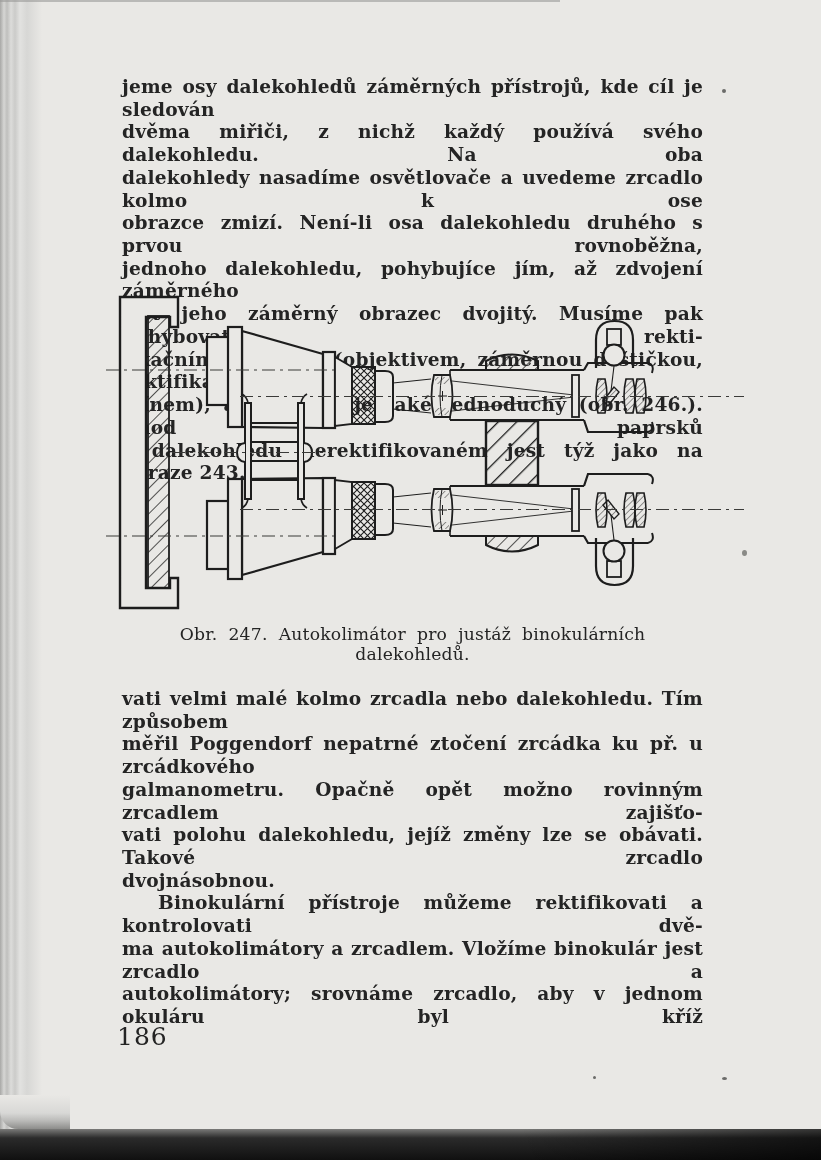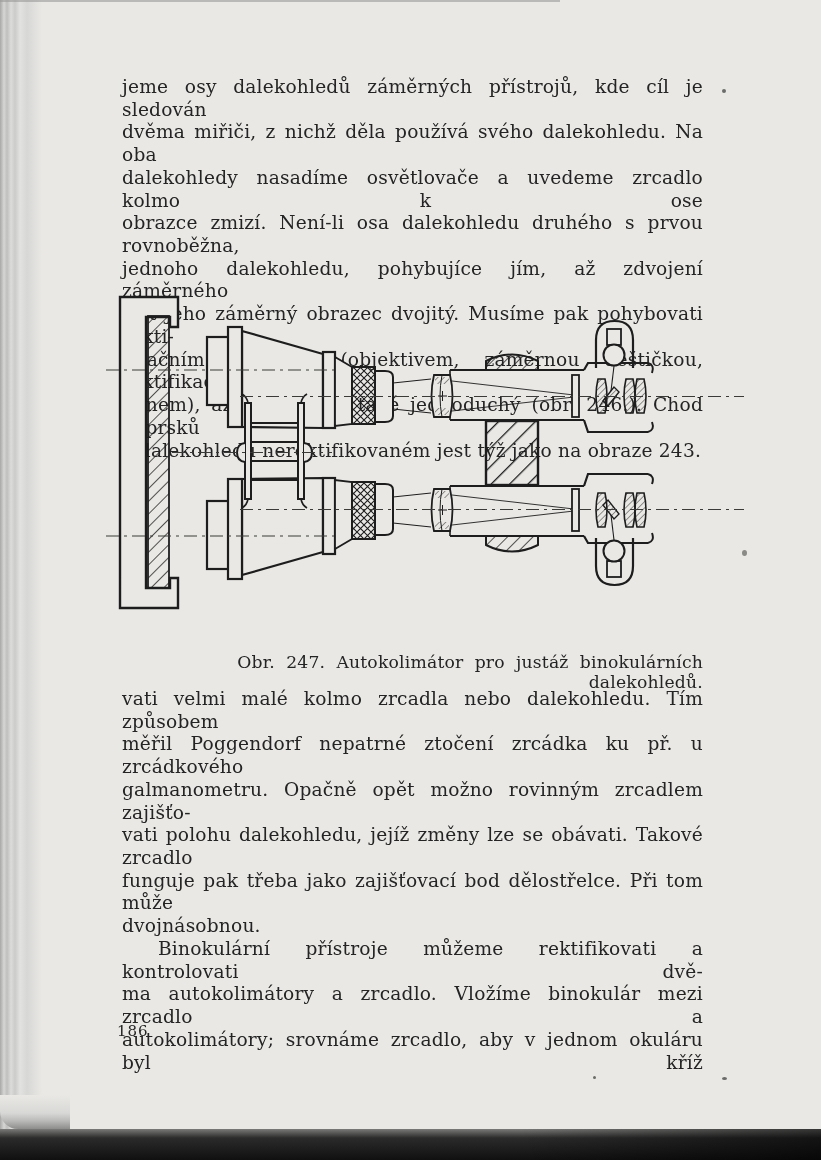--- a/index.html
+++ b/index.html
@@ -31,47 +31,47 @@
   }
   .pagestack{
     position:absolute;left:0;top:1095px;width:70px;height:34px;
     background:linear-gradient(180deg,#e9e8e5 0px,#d8d8d6 18px,#b9b9b7 26px,#8d8d8b 34px);
     border-bottom-left-radius:18px;
   }
   .textcol{position:absolute;left:122px;width:581px;color:#242424;
     font-size:18.6px;letter-spacing:.2px;}
   .para1{top:76px;}
   .para23{top:688px;}
-  .line{line-height:22.72px;text-align:justify;text-align-last:justify;}
+  .line{line-height:22.72px;text-align:justify;text-align-last:justify;font-weight:bold;}
   .line.ll{text-align-last:left;}
   .line.indent{text-indent:36px;}
   .caption{
     position:absolute;left:122px;top:624px;width:581px;color:#242424;
-    font-size:17.2px;text-align:right;word-spacing:5.5px;letter-spacing:.2px;margin-top:28px;
+    font-size:17.2px;text-align:center;word-spacing:5.5px;letter-spacing:.2px;
   }
   .pagenum{
-    position:absolute;left:117px;top:1022px;color:#242424;font-size:15px;letter-spacing:1px;
+    position:absolute;left:117px;top:1022px;color:#242424;font-size:25px;letter-spacing:1px;
   }
   .figure{position:absolute;left:100px;top:288px;width:660px;height:330px;}
   .speck{position:absolute;background:#6b6b69;border-radius:50%;}
   .speck.s1{left:722px;top:89px;width:4px;height:4px;}
   .speck.s2{left:742px;top:550px;width:5px;height:6px;background:#8a8a86;}
   .speck.s3{left:593px;top:1076px;width:3px;height:3px;}
   .speck.s4{left:722px;top:1077px;width:5px;height:3px;}
 </style>
 </head>
 <body>
 
 <div class="page">
   <div class="gutter"></div>
   <div class="topline"></div>
 
   <div class="textcol para1">
     <div class="line">jeme osy dalekohledů záměrných přístrojů, kde cíl je sledován</div>
-    <div class="line">dvěma miřiči, z nichž děla používá svého dalekohledu. Na oba</div>
+    <div class="line">dvěma miřiči, z nichž každý používá svého dalekohledu. Na oba</div>
     <div class="line">dalekohledy nasadíme osvětlovače a uvedeme zrcadlo kolmo k ose</div>
     <div class="line">obrazce zmizí. Není-li osa dalekohledu druhého s prvou rovnoběžna,</div>
     <div class="line">jednoho dalekohledu, pohybujíce jím, až zdvojení záměrného</div>
     <div class="line">jest jeho záměrný obrazec dvojitý. Musíme pak pohybovati rekti-</div>
     <div class="line">fikačním ústrojím, (objektivem, záměrnou deštičkou, rektifikačním</div>
     <div class="line">klínem), až obrazec je také jednoduchý (obr. 246.). Chod paprsků</div>
     <div class="line ll">v dalekohledu nerektifikovaném jest týž jako na obraze 243.</div>
   </div>
 
   <svg class="figure" viewBox="100 288 660 330" xmlns="http://www.w3.org/2000/svg">
@@ -200,24 +200,23 @@
     </g>
   </svg>
 
   <div class="caption">Obr. 247. Autokolimátor pro justáž binokulárních dalekohledů.</div>
 
   <div class="textcol para23">
     <div class="line">vati velmi malé kolmo zrcadla nebo dalekohledu. Tím způsobem</div>
     <div class="line">měřil Poggendorf nepatrné ztočení zrcádka ku př. u zrcádkového</div>
     <div class="line">galmanometru. Opačně opět možno rovinným zrcadlem zajišťo-</div>
     <div class="line">vati polohu dalekohledu, jejíž změny lze se obávati. Takové zrcadlo</div>
-    <div class="line">funguje pak třeba jako zajišťovací bod dělostřelce. Při tom může</div>
     <div class="line ll">dvojnásobnou.</div>
     <div class="line indent">Binokulární přístroje můžeme rektifikovati a kontrolovati dvě-</div>
-    <div class="line">ma autokolimátory a zrcadlo. Vložíme binokulár mezi zrcadlo a</div>
+    <div class="line">ma autokolimátory a zrcadlem. Vložíme binokulár jest zrcadlo a</div>
     <div class="line">autokolimátory; srovnáme zrcadlo, aby v jednom okuláru byl kříž</div>
 
   </div>
 
   <div class="pagenum">186</div>
 
   <div class="speck s1"></div>
   <div class="speck s2"></div>
   <div class="speck s3"></div>
   <div class="speck s4"></div>

